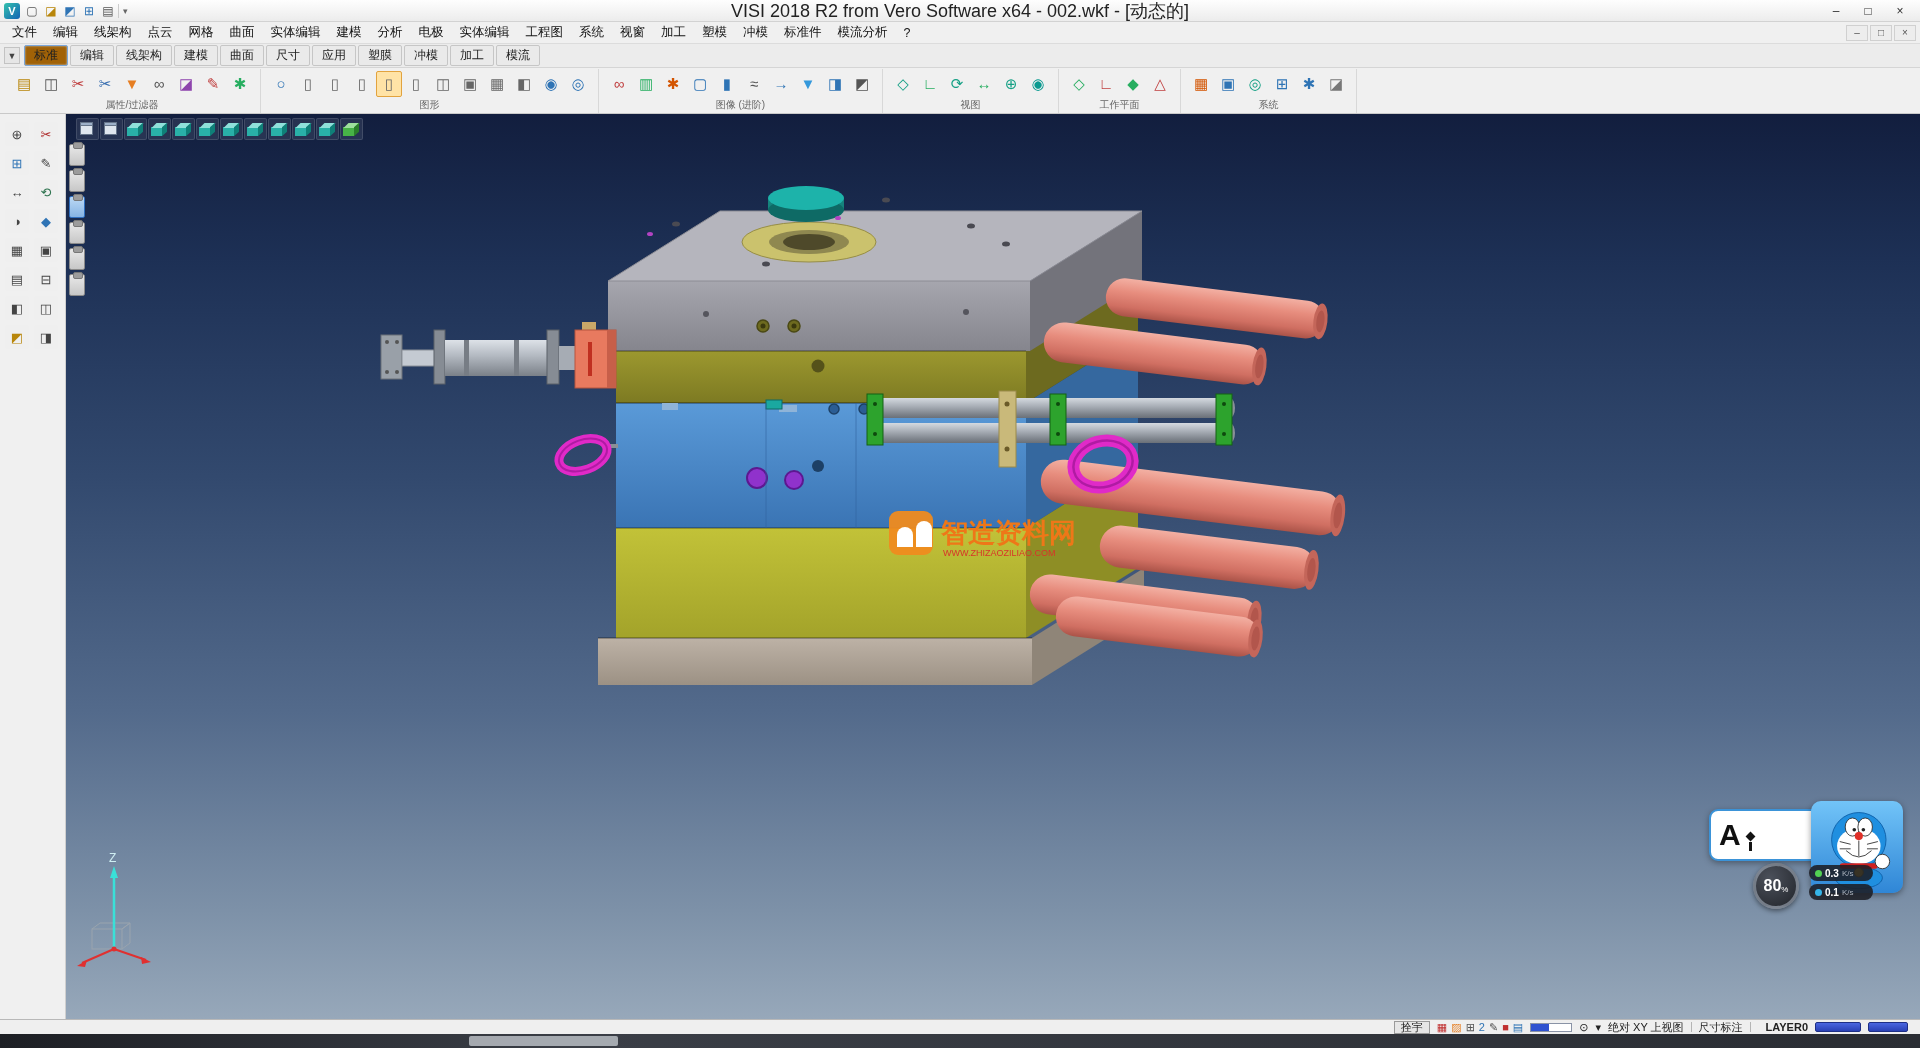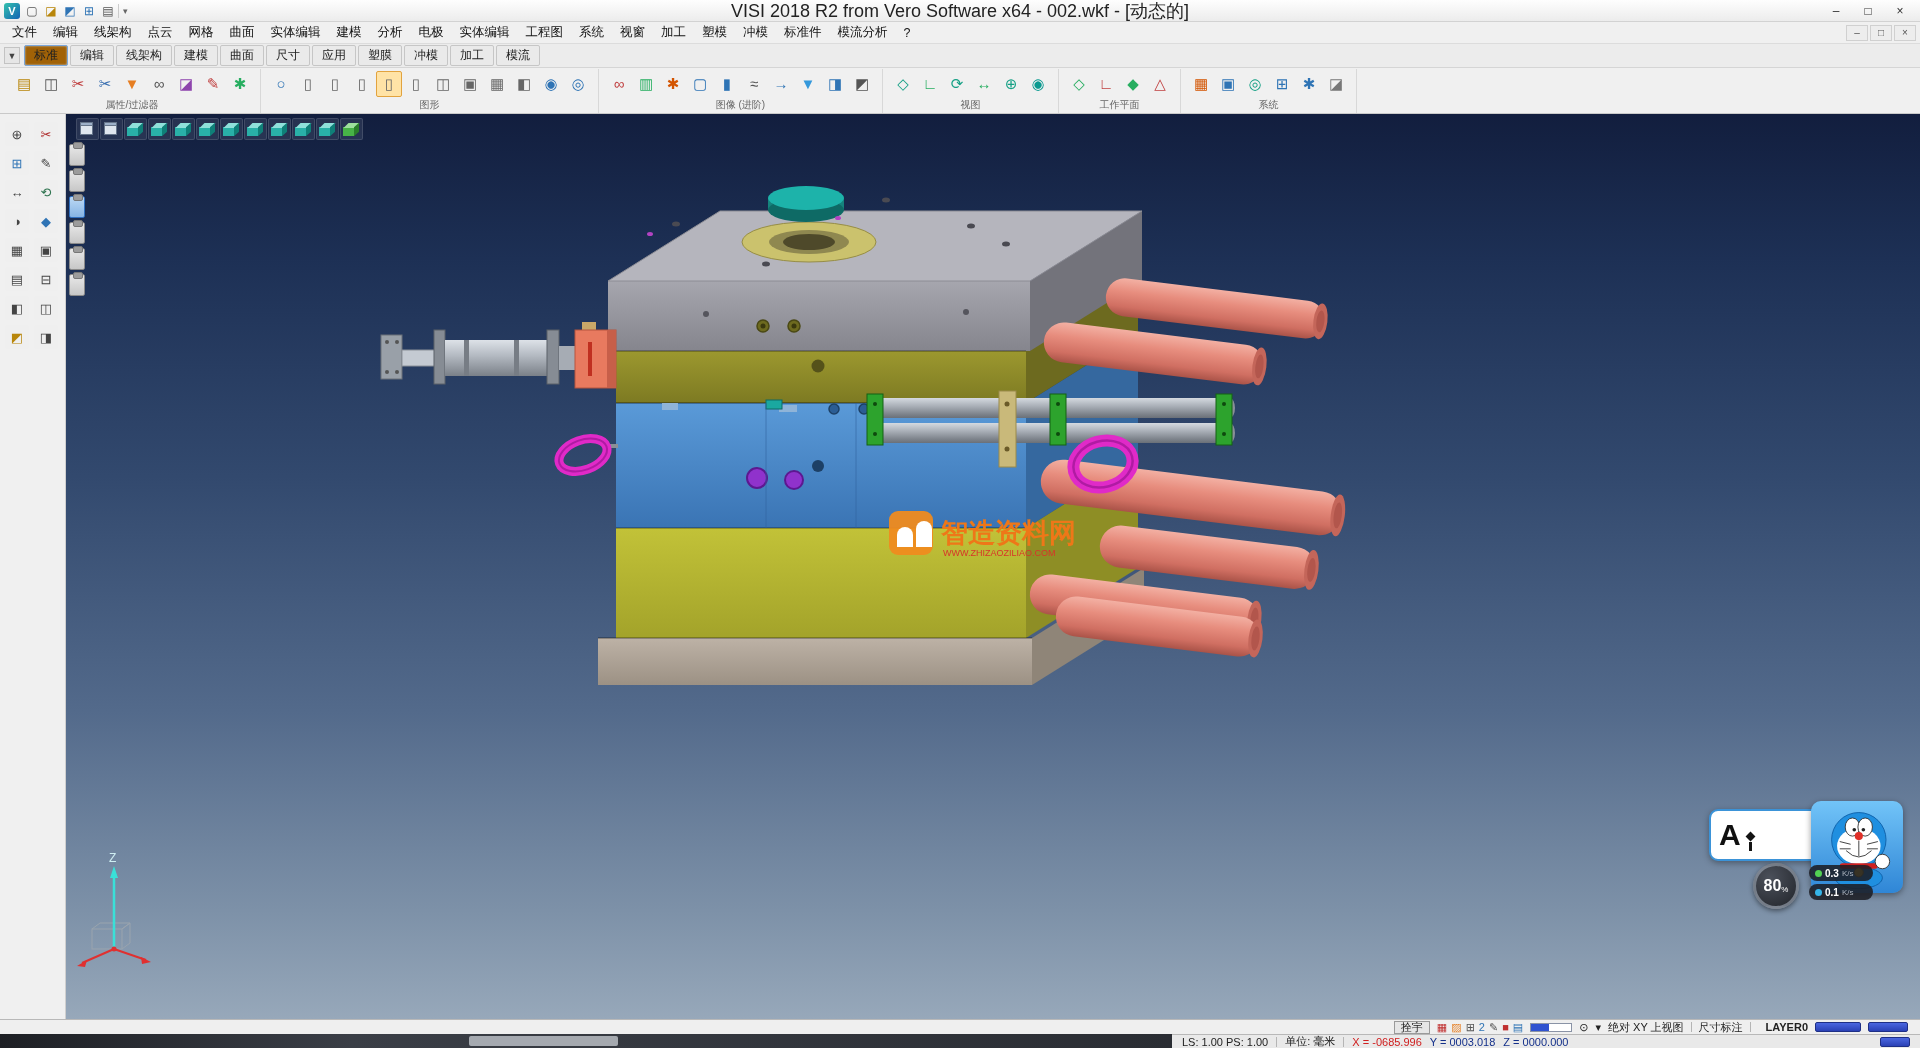--- a/index.html
+++ b/index.html
@@ -700,24 +700,13 @@
     <span class="layer-label">LAYER0</span>
     <span class="bluebar w46"></span>
     <span class="bluebar w40"></span>
   </div>
 </div>
 
 <div class="sb-b">
   <div class="sb-b-dark">
     <span class="taskbar-item"></span>
   </div>
-  <div class="sb-b-light">
-    <span>LS: 1.00 PS: 1.00</span>
-    <span class="vsep"></span>
-    <span>单位: 毫米</span>
-    <span class="vsep"></span>
-    <span class="coord-x">X = -0685.996</span>
-    <span class="coord">Y = 0003.018</span>
-    <span class="coord">Z = 0000.000</span>
-    <span class="flex1"></span>
-    <span class="bluebar w30"></span>
-  </div>
 </div>
 
 </body></html>

